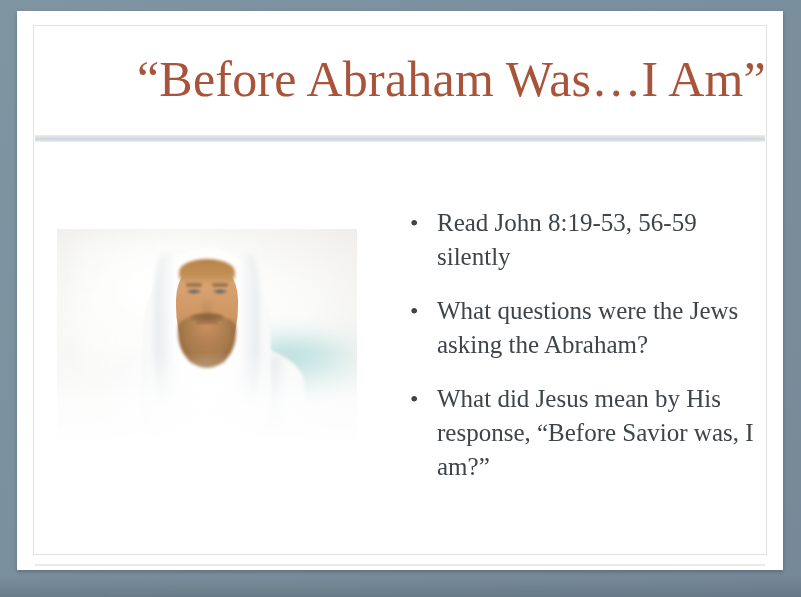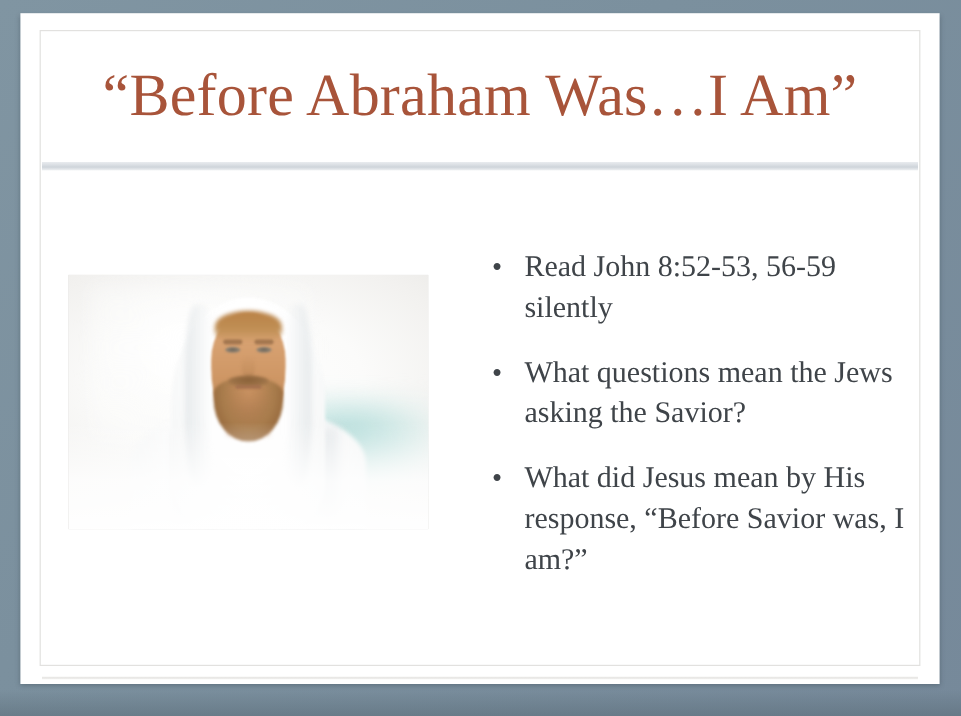--- a/index.html
+++ b/index.html
@@ -53,21 +53,21 @@
   }
 
   
   #title-area {
     position: absolute;
     left: 17px; top: 14px;
     width: 732px;
     height: 108px;
     display: flex;
     align-items: center;
-    justify-content: center;
+    justify-content: flex-end;
   }
   #title-text {
     font-size: 50px;
     line-height: 1.05;
     color: #a8543a;
     letter-spacing: 0.2px;
     white-space: nowrap;
     text-align: center;
   }
 
@@ -351,26 +351,26 @@
         <div class="mustache"></div>
         <div class="mouth"></div>
 
         <div class="photo-bg-bottomfade"></div>
       </div>
 
       <div id="bullet-list">
 
         <div class="bullet-item">
           <span class="bullet-marker">•</span>
-          <span class="bullet-text">Read John 8:52-53, 56-59 silently</span>
+          <span class="bullet-text">Read John 8:19-53, 56-59 silently</span>
         </div>
 
         <div class="bullet-item">
           <span class="bullet-marker">•</span>
-          <span class="bullet-text">What questions mean the Jews asking the Savior?</span>
+          <span class="bullet-text">What questions were the Jews asking the Abraham?</span>
         </div>
 
         <div class="bullet-item">
           <span class="bullet-marker">•</span>
           <span class="bullet-text">What did Jesus mean by His response, “Before Savior was, I am?”</span>
         </div>
 
       </div>
 
     </div>

